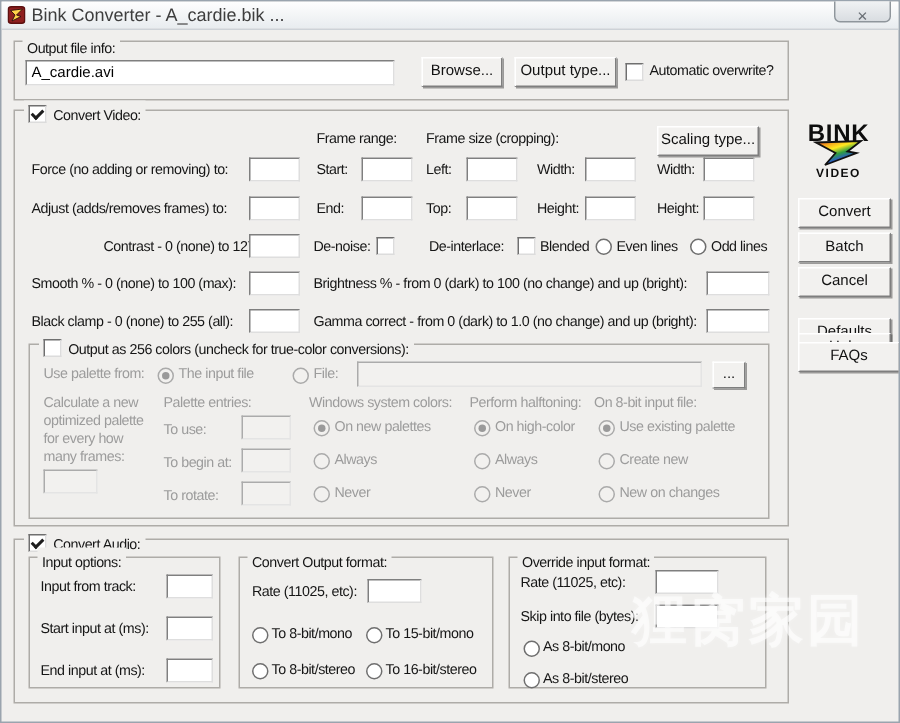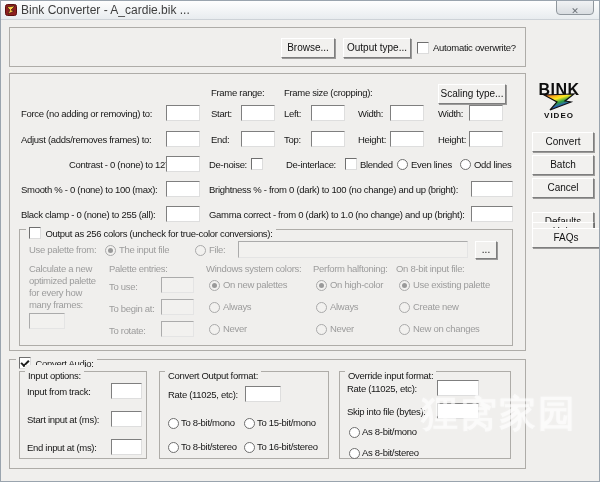--- a/index.html
+++ b/index.html
@@ -54,26 +54,34 @@
       <rect x="0.5" y="0.5" width="11" height="11" rx="2" fill="#8e1f1f" stroke="#5c1010"></rect>
       <path d="M2 3 L10 2 L6 6 L9 7 L3 10 L5 6 Z" fill="#ffd24a" stroke="#2b0d0d" stroke-width="0.6"></path>
     </svg>
     <span class="title">Bink Converter - A_cardie.bik ...</span>
     <div class="closebtn">
       <span>✕</span>
     </div>
   </div>
 
   <div class="grp" style="left:8px;top:26px;width:517px;height:40px;"></div>
+  <div class="legendbox" style="left:14px;top:21px;">
+    <span class="lbl">Output file info:</span>
+  </div>
+  <input class="field" style="left: 16px; top: 39px; width: 246px; height: 17px;" value="A_cardie.avi">
   <div class="btn" style="left:280px;top:37px;width:54px;">Browse...</div>
   <div class="btn" style="left:342px;top:37px;width:68px;">Output type...</div>
   <span class="cb" style="left:416px;top:41px;"></span>
   <span class="lbl" style="left:432px;top:41px;">Automatic overwrite?</span>
 
   <div class="grp" style="left:8px;top:72px;width:517px;height:278px;"></div>
+  <div class="legendbox" style="left:15px;top:66px;">
+    <span class="cb checked" style="position:relative;display:inline-block;vertical-align:-2px;"></span>
+    <span class="lbl">Convert Video:</span>
+  </div>
 
   <span class="lbl" style="left:210px;top:86px;">Frame range:</span>
   <span class="lbl" style="left:283px;top:86px;">Frame size (cropping):</span>
   <div class="btn" style="left:437px;top:83px;width:68px;">Scaling type...</div>
 
   <span class="lbl" style="left:20px;top:107px;">Force (no adding or removing) to:</span>
   <input class="field" style="left: 165px; top: 104px; width: 34px;">
   <span class="lbl" style="left:210px;top:107px;">Start:</span>
   <input class="field" style="left: 240px; top: 104px; width: 34px;">
   <span class="lbl" style="left:283px;top:107px;">Left:</span>

